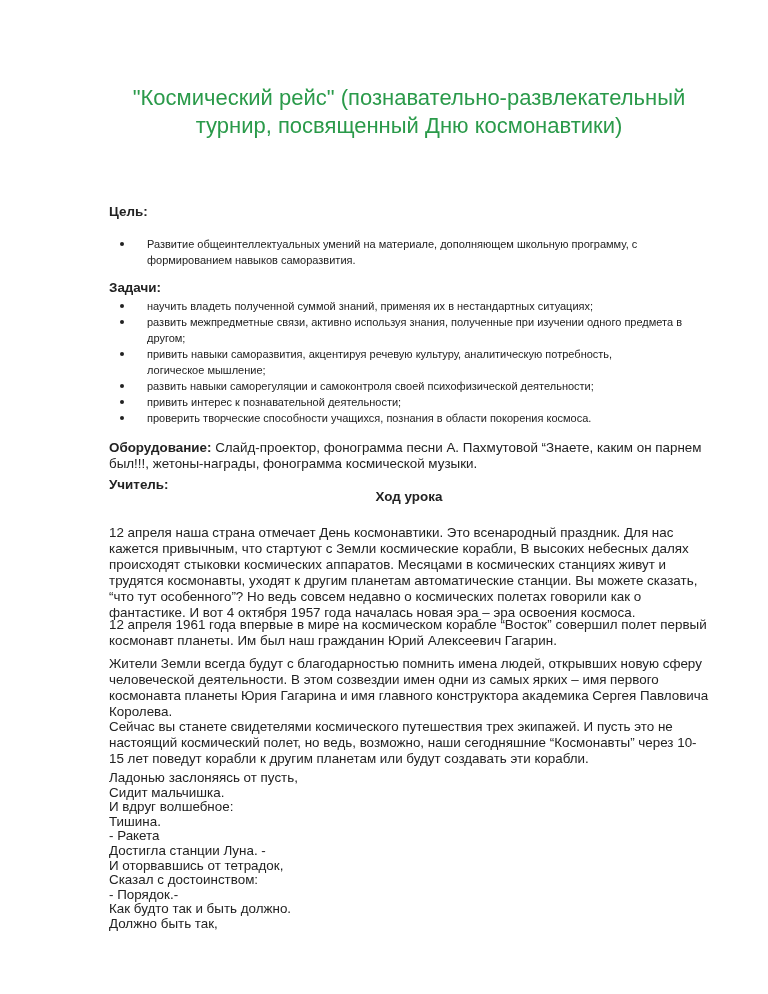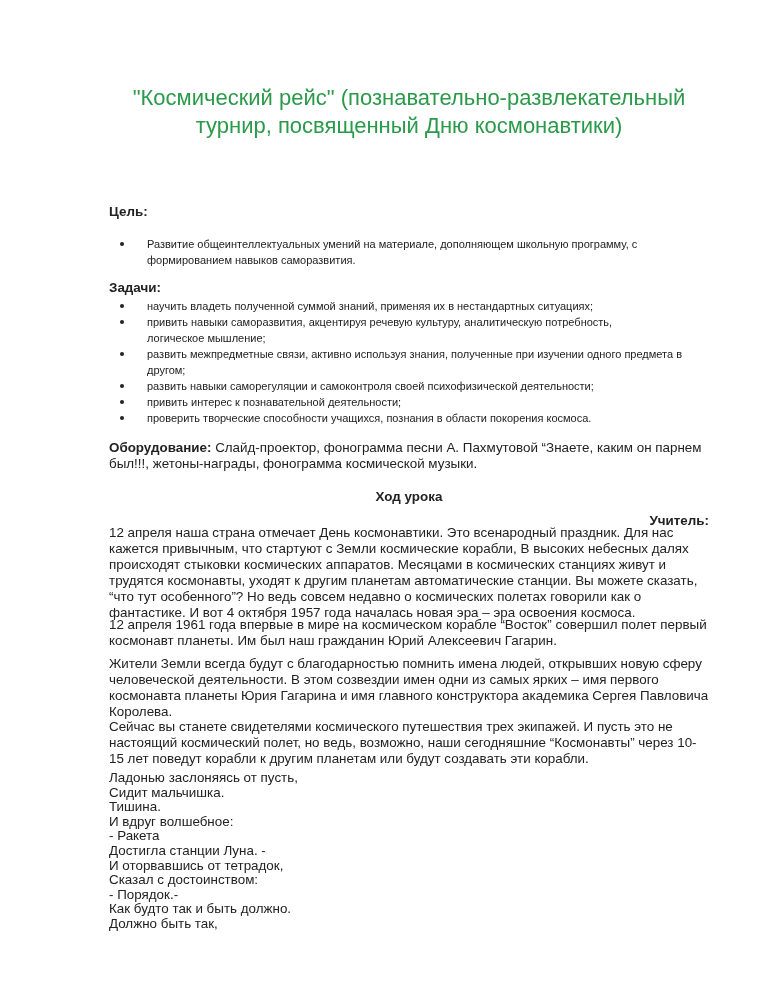--- a/index.html
+++ b/index.html
@@ -102,27 +102,27 @@
     </ul>
   </div>
 
   <div class="section" style="top:279px;">
     <p class="label">Задачи:</p>
     <ul class="bullets" style="margin-top:2px;">
       <li>
         <span class="dot"></span>
         <span>научить владеть полученной суммой знаний, применяя их в нестандартных ситуациях;</span>
       </li>
+      <li style="width:540px;">
+        <span class="dot"></span>
+        <span>развить межпредметные связи, активно используя знания, полученные при изучении одного предмета в другом;</span>
+      </li>
       <li style="width:520px;">
         <span class="dot"></span>
         <span>привить навыки саморазвития, акцентируя речевую культуру, аналитическую потребность, логическое мышление;</span>
-      </li>
-      <li style="width:540px;">
-        <span class="dot"></span>
-        <span>развить межпредметные связи, активно используя знания, полученные при изучении одного предмета в другом;</span>
       </li>
       <li>
         <span class="dot"></span>
         <span>развить навыки саморегуляции и самоконтроля своей психофизической деятельности;</span>
       </li>
       <li>
         <span class="dot"></span>
         <span>привить интерес к познавательной деятельности;</span>
       </li>
       <li>
@@ -135,21 +135,21 @@
   <div class="section" style="top:440px;">
     <p class="para">
       <b>Оборудование:</b><span> Слайд-проектор, фонограмма песни А. Пахмутовой “Знаете, каким он парнем был!!!, жетоны-награды, фонограмма космической музыки.</span>
     </p>
   </div>
 
   <div class="section" style="top:477px;">
     <p class="center-heading">Ход урока</p>
   </div>
 
-  <div class="section" style="top:512px;text-align:right;">
+  <div class="section" style="top:476px;">
     <p class="label">Учитель:</p>
   </div>
 
   <div class="section" style="top:525px;">
     <p class="para">12 апреля наша страна отмечает День космонавтики. Это всенародный праздник. Для нас кажется привычным, что стартуют с Земли космические корабли, В высоких небесных далях происходят стыковки космических аппаратов. Месяцами в космических станциях живут и трудятся космонавты, уходят к другим планетам автоматические станции. Вы можете сказать, “что тут особенного”? Но ведь совсем недавно о космических полетах говорили как о фантастике. И вот 4 октября 1957 года началась новая эра – эра освоения космоса.</p>
   </div>
 
   <div class="section" style="top:617px;">
     <p class="para">12 апреля 1961 года впервые в мире на космическом корабле “Восток” совершил полет первый космонавт планеты. Им был наш гражданин Юрий Алексеевич Гагарин.</p>
   </div>
@@ -158,22 +158,22 @@
     <p class="para">Жители Земли всегда будут с благодарностью помнить имена людей, открывших новую сферу человеческой деятельности. В этом созвездии имен одни из самых ярких – имя первого космонавта планеты Юрия Гагарина и имя главного конструктора академика Сергея Павловича Королева.</p>
   </div>
 
   <div class="section" style="top:719px;">
     <p class="para">Сейчас вы станете свидетелями космического путешествия трех экипажей. И пусть это не настоящий космический полет, но ведь, возможно, наши сегодняшние “Космонавты” через 10-15 лет поведут корабли к другим планетам или будут создавать эти корабли.</p>
   </div>
 
   <div class="section" style="top:771px;">
     <span class="poem-line">Ладонью заслоняясь от пусть,</span>
     <span class="poem-line">Сидит мальчишка.</span>
+    <span class="poem-line">И вдруг волшебное:</span>
     <span class="poem-line">Тишина.</span>
-    <span class="poem-line">И вдруг волшебное:</span>
     <span class="poem-line">- Ракета</span>
     <span class="poem-line">Достигла станции Луна. -</span>
     <span class="poem-line">И оторвавшись от тетрадок,</span>
     <span class="poem-line">Сказал с достоинством:</span>
     <span class="poem-line">- Порядок.-</span>
     <span class="poem-line">Как будто так и быть должно.</span>
     <span class="poem-line">Должно быть так,</span>
   </div>
 
 </div>

